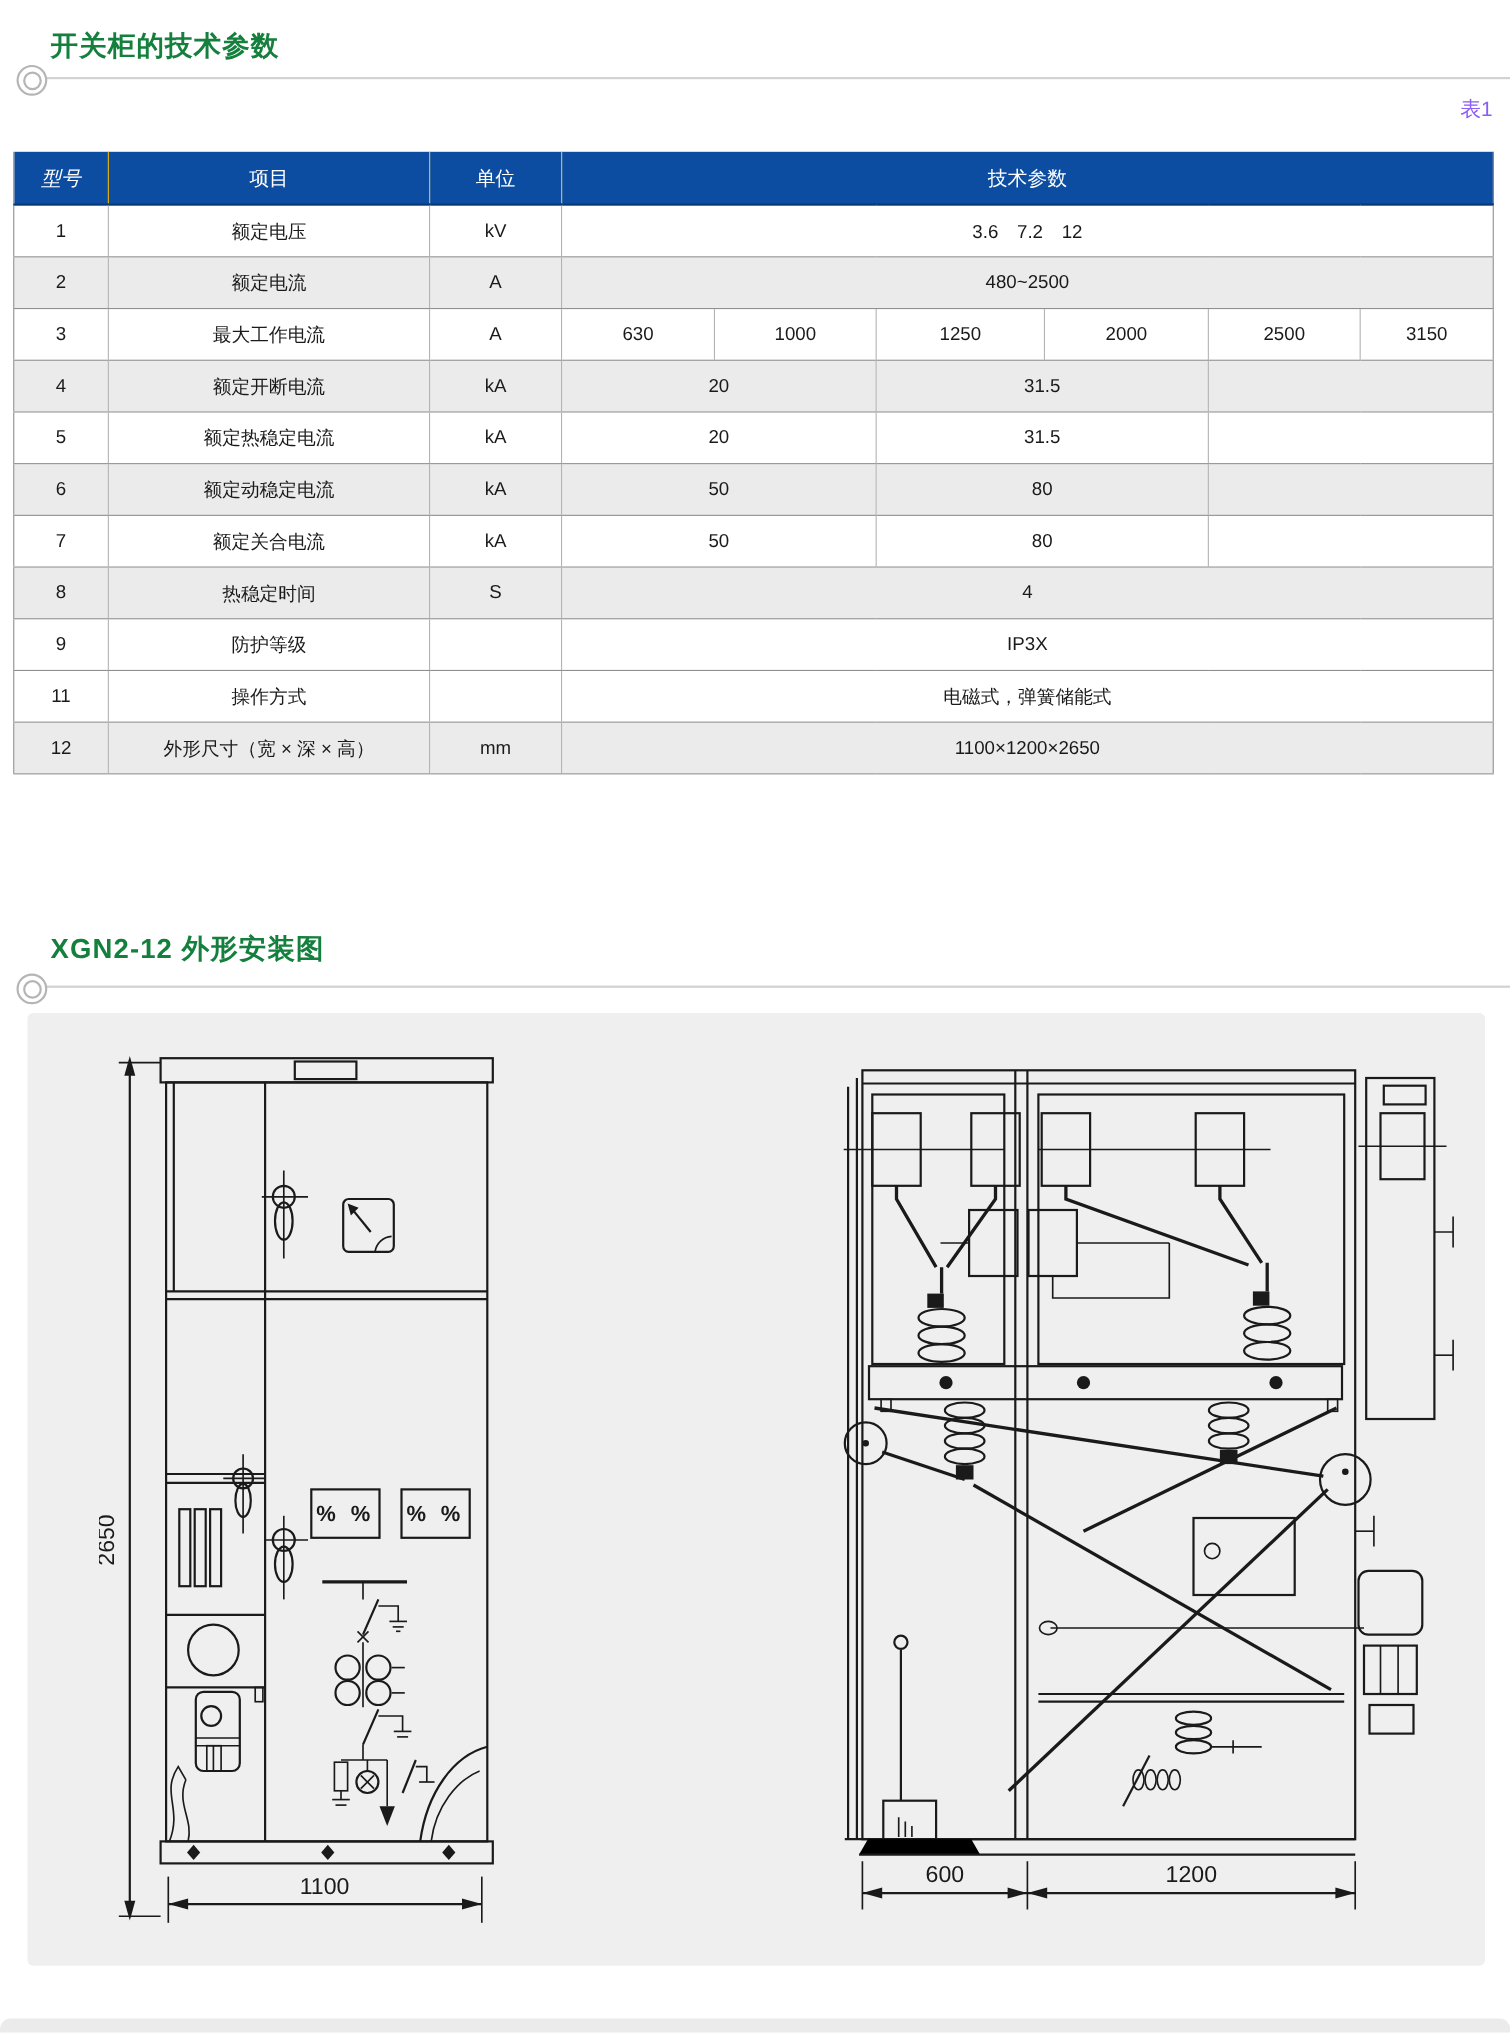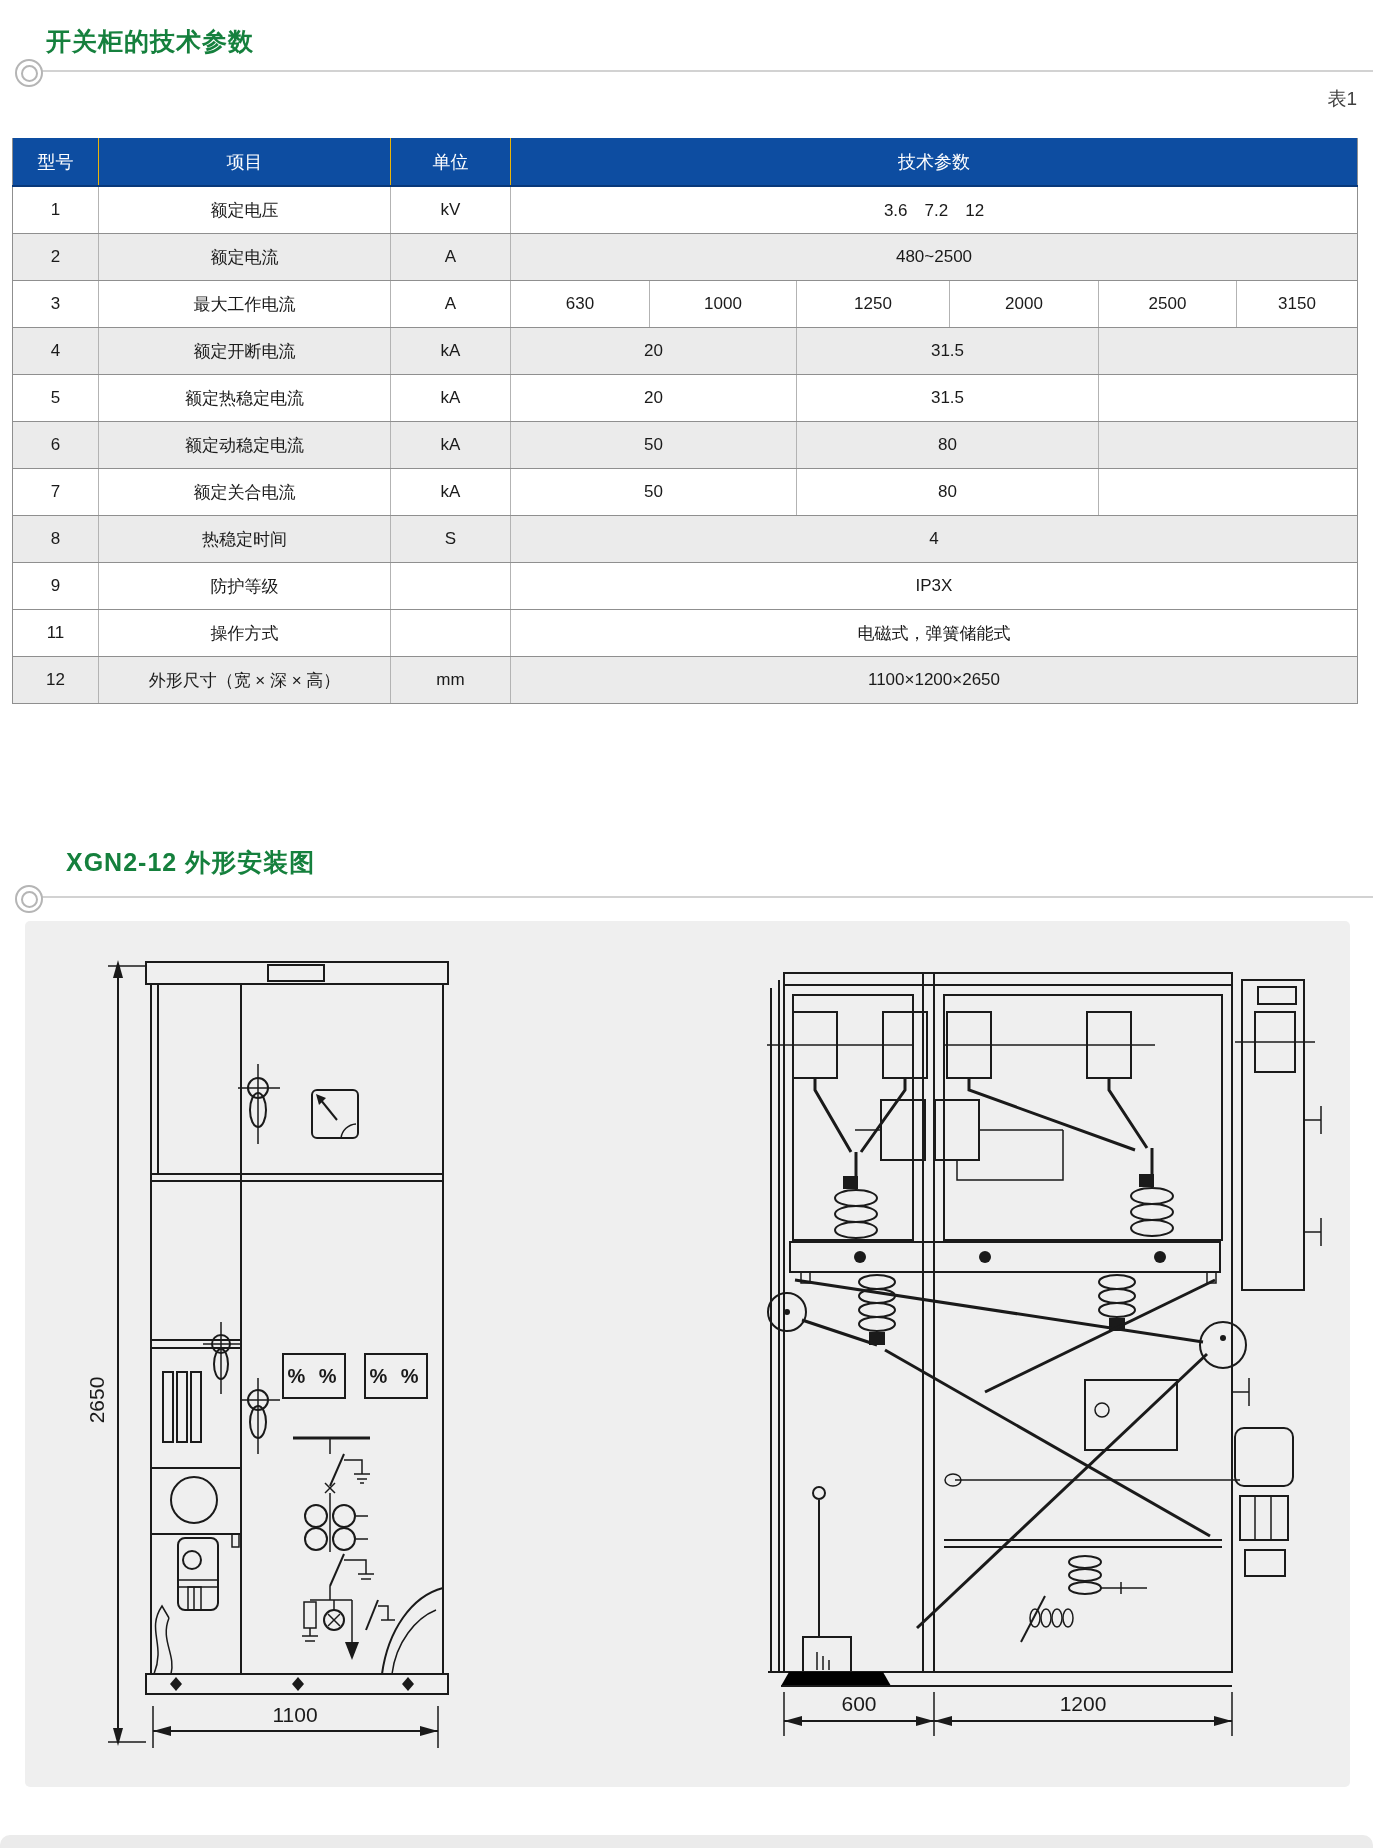--- a/index.html
+++ b/index.html
@@ -7,34 +7,34 @@
     width:1373px;height:1848px;position:relative;background:#ffffff;
     font-family:"Liberation Sans","DejaVu Sans",sans-serif;color:#1a1a1a;
     overflow:hidden;
   }
   
   .sec-title{position:absolute;left:46px;font-size:25px;font-weight:bold;color:#15803d;letter-spacing:1px;white-space:nowrap;}
   .deco-circle{position:absolute;left:15px;width:24px;height:24px;border:2px solid #b5b5b5;border-radius:50%;background:#fff;display:flex;align-items:center;justify-content:center;z-index:2;}
   .deco-circle::after{content:"";width:13px;height:13px;border:2px solid #b5b5b5;border-radius:50%;}
   .deco-line{position:absolute;left:40px;right:0;height:2px;background:#d2d2d2;}
   #title1{top:25px;} #circle1{top:59px;} #line1{top:70px;}
-  #title2{top:846px;margin-left:20px;} #circle2{top:885px;} #line2{top:896px;}
-
-  #table-label{position:absolute;top:86px;right:16px;font-size:19px;color:#404040;}
+  #title2{top:846px;} #circle2{top:885px;} #line2{top:896px;}
+
+  #table-label{position:absolute;top:86px;right:16px;font-size:19px;color:#8b5cf6;}
 
   
   #spec-table{
     position:absolute;left:12px;top:138px;width:1345px;
     border-collapse:collapse;table-layout:fixed;font-size:17px;
   }
   #spec-table th{
     background:#0d4da1;color:#ffffff;font-weight:normal;font-size:18px;
     height:45px;border-left:1px solid #eab308;border-bottom:2px solid #08387a;
   }
-  #spec-table th:first-child{border-left:none;}
+  #spec-table th:first-child{border-left:none;font-style:italic;}
   #spec-table td{
     height:46px;text-align:center;vertical-align:middle;
     border-left:1px solid #b3b3b3;border-bottom:1px solid #8f8f8f;
     padding:0 4px;overflow:hidden;white-space:nowrap;
   }
   #spec-table td:first-child{border-left:none;}
   #spec-table{border:1px solid #8f8f8f;border-top:none;}
   #spec-table tr.even{background:#ebebeb;}
   #spec-table tr.odd{background:#ffffff;}
 

